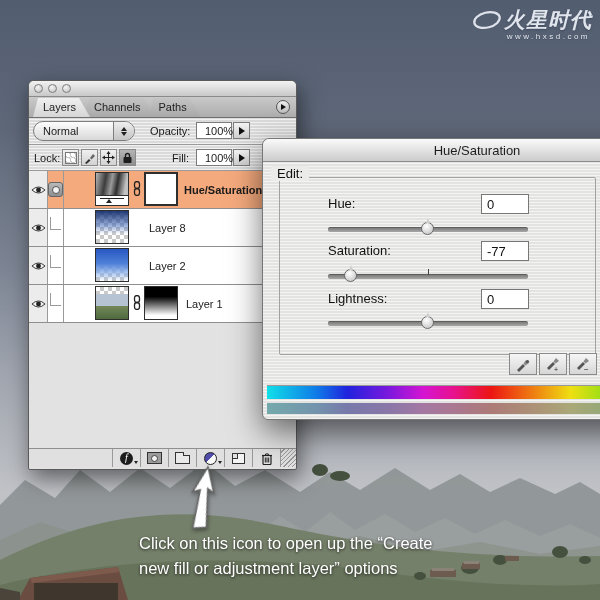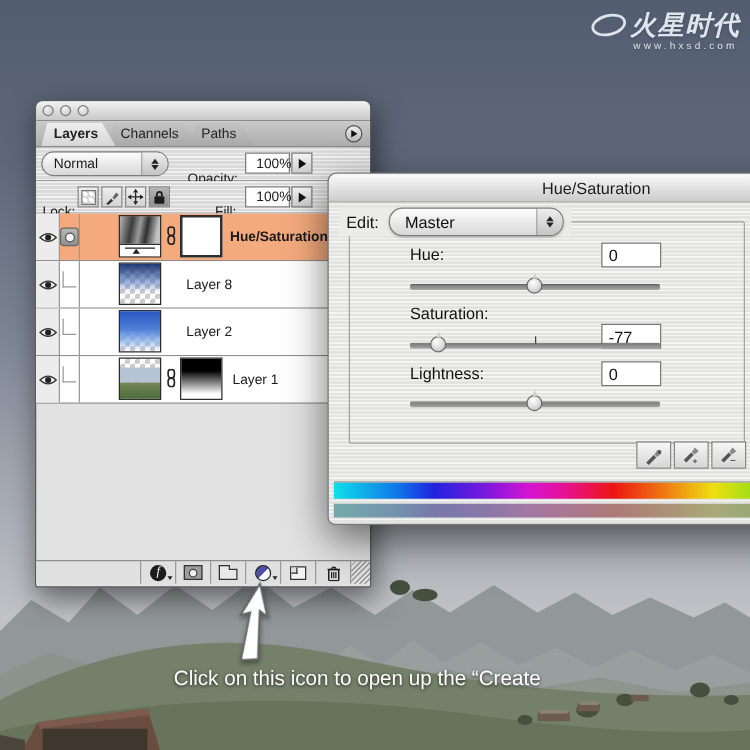--- a/index.html
+++ b/index.html
@@ -24,41 +24,41 @@
     box-shadow:3px 8px 22px rgba(0,0,0,.5);box-sizing:border-box;font-size:11px;color:#1a1a1a;}
   #p-titlebar{height:15px;background:linear-gradient(#f2f2f2,#c9c9c9);border-bottom:1px solid #8a8a8a;
     border-radius:5px 5px 0 0;display:flex;align-items:center;padding-left:5px;gap:5px;}
   .tlight{width:9px;height:9px;border-radius:50%;border:1px solid #7e7e7e;
     background:radial-gradient(circle at 35% 30%,#f4f4f4,#c2c2c2);box-sizing:border-box;}
   #p-tabs{height:20px;background:linear-gradient(#c9c9c9,#adadad);border-bottom:1px solid #6f6f6f;
     display:flex;align-items:flex-end;padding-left:4px;position:relative;}
   .tab{height:19px;line-height:19px;padding:0 14px 0 10px;margin-right:-6px;
     clip-path:polygon(0 100%,5px 0,calc(100% - 11px) 0,100% 100%);
     background:linear-gradient(#c4c4c4,#a9a9a9);color:#222;}
-  .tab.active{background:linear-gradient(#efefef,#d6d6d6);font-weight:bold;z-index:2;}
+  .tab.active{background:linear-gradient(#efefef,#d6d6d6);font-weight:normal;z-index:2;}
   #tab-menu-btn{position:absolute;right:6px;top:3px;width:14px;height:14px;border-radius:50%;
     border:1px solid #555;background:linear-gradient(#eee,#bbb);box-sizing:border-box;
     display:flex;align-items:center;justify-content:center;}
   #tab-menu-btn .tri{width:0;height:0;border-left:5px solid #111;border-top:3px solid transparent;border-bottom:3px solid transparent;}
   .striped{background-image:repeating-linear-gradient(0deg,rgba(255,255,255,.5) 0 1px,rgba(0,0,0,.04) 1px 3px);}
   #p-options{height:26px;border-bottom:1px solid #9a9a9a;position:relative;background-color:#e3e3e3;}
   #p-lock{height:25px;border-bottom:1px solid #9a9a9a;position:relative;background-color:#e3e3e3;}
   .pill{position:absolute;height:20px;border:1px solid #7d7d7d;border-radius:10px;
     background:linear-gradient(#fdfdfd,#d8d8d8);box-sizing:border-box;display:flex;align-items:center;}
   .pill .lbl{padding-left:9px;flex:1;}
   .stepper{width:20px;height:100%;border-left:1px solid #7d7d7d;border-radius:0 10px 10px 0;
     background:linear-gradient(#eee,#c4c4c4);display:flex;flex-direction:column;align-items:center;justify-content:center;gap:1px;}
   .up{width:0;height:0;border-bottom:4px solid #222;border-left:3.5px solid transparent;border-right:3.5px solid transparent;}
   .dn{width:0;height:0;border-top:4px solid #222;border-left:3.5px solid transparent;border-right:3.5px solid transparent;}
   .fieldbox{position:absolute;height:17px;background:#fff;border:1px solid #7d7d7d;box-sizing:border-box;
     font-size:11px;display:flex;align-items:center;padding-left:8px;}
   .arrowbtn{position:absolute;width:17px;height:17px;border:1px solid #7d7d7d;box-sizing:border-box;
     background:linear-gradient(#f4f4f4,#cfcfcf);display:flex;align-items:center;justify-content:center;}
   .arrowbtn .tri{width:0;height:0;border-left:6px solid #111;border-top:4px solid transparent;border-bottom:4px solid transparent;}
-  .rowlabel{position:absolute;top:12px;height:100%;display:flex;align-items:center;}
+  .rowlabel{position:absolute;top:0;height:100%;display:flex;align-items:center;}
   .lockbtn{position:absolute;top:4px;width:17px;height:17px;border:1px solid #8a8a8a;box-sizing:border-box;
     background:linear-gradient(#f0f0f0,#d2d2d2);display:flex;align-items:center;justify-content:center;}
   .checker{background-image:linear-gradient(45deg,#c9c9c9 25%,transparent 25%,transparent 75%,#c9c9c9 75%),
     linear-gradient(45deg,#c9c9c9 25%,transparent 25%,transparent 75%,#c9c9c9 75%);
     background-position:0 0,4px 4px;background-size:8px 8px;background-color:#fff;}
 
   
   #p-rows{position:relative;background:#e4e4e4;}
   .lrow{position:relative;height:37px;border-bottom:1px solid #8f8f8f;background:#fff;}
   .lrow .c1{position:absolute;left:0;top:0;width:19px;height:100%;border-right:1px solid #9a9a9a;
@@ -370,38 +370,31 @@
 
   <div id="dialog">
     <div id="d-titlebar">
       <span>Hue/Saturation</span>
     </div>
 
     <div id="d-group"></div>
 
     <div id="d-editrow">
       <span>Edit:</span>
-      <div id="d-editpopup">
-        <span class="lbl">Master</span>
-        <span class="stepper" style="border-radius:0 11px 11px 0;">
-            <span class="up"></span>
-            <span class="dn"></span>
-          </span>
-      </div>
     </div>
 
     <div class="d-label" style="top:57px;">Hue:</div>
     <div class="d-field" style="top:55px;">0</div>
     <div class="d-slider" style="top:81px;">
       <div class="d-track"></div>
       <div class="d-thumb" style="left: 50%;"></div>
     </div>
 
     <div class="d-label" style="top:104px;">Saturation:</div>
-    <div class="d-field" style="top:120px;">-77</div>
+    <div class="d-field" style="top:102px;">-77</div>
     <div class="d-slider" style="top:128px;">
       <div class="d-track"></div>
       <div class="d-tick"></div>
       <div class="d-thumb" style="left: 11.5%;"></div>
     </div>
 
     <div class="d-label" style="top:152px;">Lightness:</div>
     <div class="d-field" style="top:150px;">0</div>
     <div class="d-slider" style="top:175px;">
       <div class="d-track"></div>
@@ -433,15 +426,16 @@
     <div id="d-bar-sat"></div>
     <div id="d-bar-desat"></div>
   </div>
 
   <svg id="cursor-arrow" width="80" height="100" viewBox="0 0 80 100">
     <polygon points="18,3 30,27 23,24 31,62 18,66 16,27 9,31" transform="rotate(14 18 3)" fill="#ffffff" stroke="#666" stroke-width="1.5" style="filter:drop-shadow(1px 2px 2px rgba(0,0,0,.4));"></polygon>
   </svg>
 
   <div id="annotation">
     <div>Click on this icon to open up the “Create</div>
+    <div>new fill or adjustment layer” options</div>
   </div>
 
 </div>
 
 </body></html>

